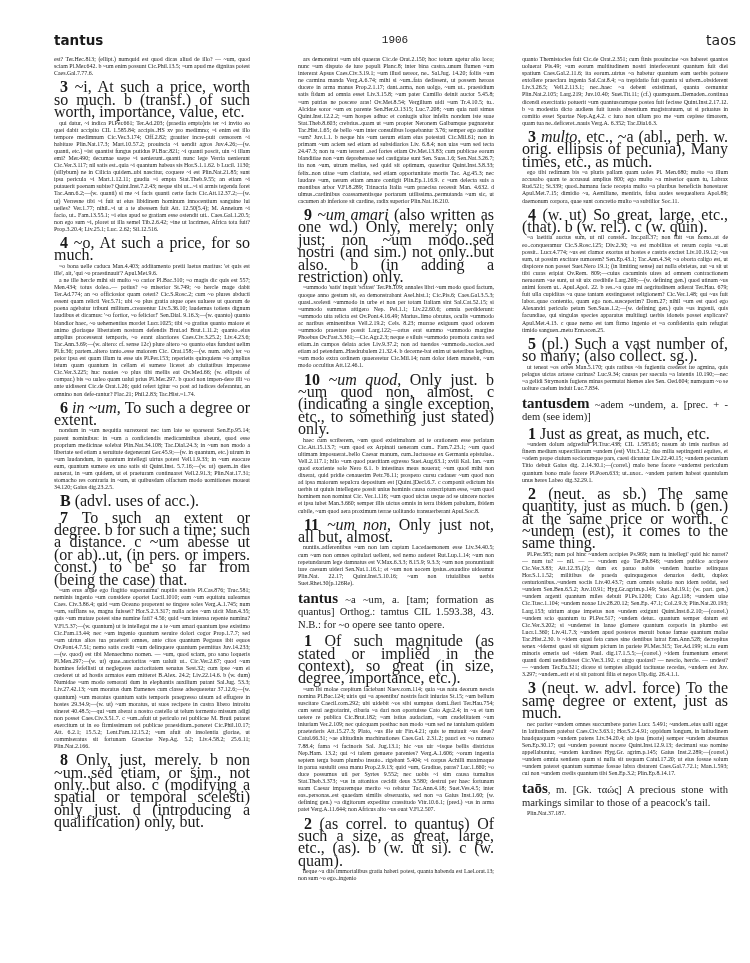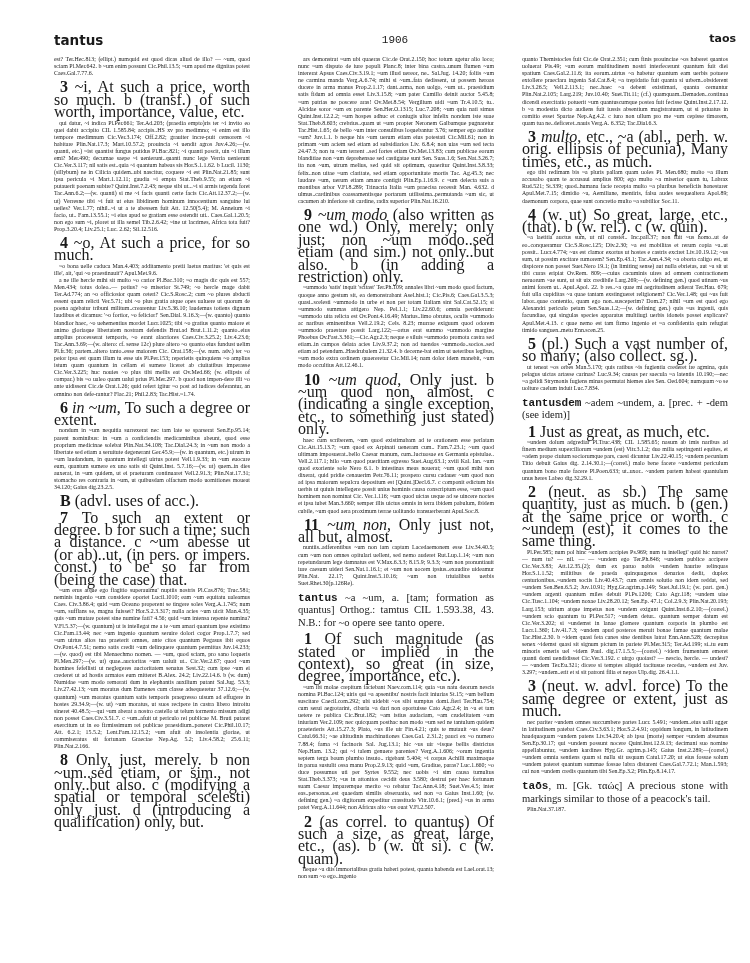--- a/index.html
+++ b/index.html
@@ -1,31 +1,31 @@
 <!DOCTYPE html>
 <html><head>
 <meta charset="utf-8">
 <style>
   html, body { margin:0; padding:0; background:#ffffff; }
   body { width:750px; height:963px; overflow:hidden; position:relative; color:#1a1a1a; }
   .page { position:absolute; left:0; top:8px; width:750px; height:963px; }
   .running-head { position:absolute; top:24px; left:54px; right:14px; height:20px; }
   .rh-left { position:absolute; left:0; top:0; font-family:"DejaVu Sans", sans-serif; font-weight:bold; font-size:13.5px; }
   .rh-center { position:absolute; left:0; right:0; top:2px; text-align:center; font-family:Liberation Mono, monospace; font-size:11px; }
-  .rh-right { position:absolute; right:0; top:0; font-family:"DejaVu Sans", sans-serif; font-weight:bold; font-size:11px; }
+  .rh-right { position:absolute; right:0; top:0; font-family:"DejaVu Sans", sans-serif; font-weight:normal; font-size:14px; }
   .col { position:absolute; top:48px; width:196px; font-family:"Liberation Serif", serif; }
   .col-1 { left:54px; }
   .col-2 { left:298px; }
   .col-3 { left:522px; width:206px; }
   .cite { font-size:5.9px; line-height:7.1px; text-align:justify; margin:0; text-indent:5px; }
   .cite.noindent { text-indent:0; }
   .sense { font-size:16px; line-height:12.4px; margin:4px 0 1px 0; text-align:justify; text-indent:6px; }
   .sense .num { font-weight:bold; }
   .headword-line { font-size:10.6px; line-height:12.4px; margin:5px 0 1px 0; text-align:justify; }
-  .headword { font-family:Liberation Mono, monospace; font-weight:bold; font-size:11px; }
+  .headword { font-family:Liberation Serif, serif; font-weight:bold; font-size:15px; }
   i { font-style:italic; }
 </style>
 </head>
 <body>
 
 <div class="page">
   <div class="running-head">
     <span class="rh-left">tantus</span>
     <div class="rh-center">1906</div>
     <span class="rh-right">taos</span>
@@ -40,21 +40,21 @@
       <p class="cite">a ne ille hercle mihi sit multo ~o carior Pl.Bac.310; ~o magis dic quis est 557; Men.434; totus doleo..— potius? ~o miserior St.749; ~o hercle mage dabit Ter.Ad.774; an ~o officiosior quam ceteri? Cic.S.Rosc.2; cum ~o plures abducti essent quam relicti Ver.5.71; ubi ~o plus gratia atque opes ualuere ut quorum de poena agebatur tribuni militum..crearentur Liv.5.36.10; laudemus totiens dignum laudibus et dicamus: '~o fortior, ~o felicior!' Sen.Dial. 9.16.3;—(w. quanto) quanto blandior haec, ~o uehementius mordet Lucr.1025; tibi ~o gratius quanto maiore et animo gloriaque libertatem nostram defendis Brut.ad Brut.1.11.2; quanto..eius amplius processerat temporis, ~o erant alacriores Caes.Civ.3.25.2; Liv.4.23.6; Tac.Ann.3.69;—(w. altero: cf. sense 12c) plure altero ~o quanto eius fundust uelim Pl.fr.36; partem..altero tanto..esse maiorem Cic. Orat.158;—(w. num. adv.) ter ~o peior ipsa est quam illam tu esse uis Pl.Per.153; reperietis quinquiens ~o amplius istum quam quantum in cellam ei sumere liceret ab ciuitatibus imperasse Cic.Ver.3.225; huc nouies ~o plus tibi mellis eat Ov.Med.66; (w. ellipsis of compar.) bis ~o ualeo quam ualui prius Pl.Mer.297. b quod non impen-dere illi ~o ante uidissent Cic.de Orat.1.26; quid refert igitur ~o post ad iudices deferantur, an omnino non defe-rantur? Flac.21; Phil.2.83; Tac.Hist.~1.74.</p>
       <p class="sense"><span class="num">6 </span><i>in ~um</i><span>, To such a degree or extent.</span></p>
       <p class="cite">nondum in ~um nequitia surrexerat nec tam late se sparserat Sen.Ep.95.14; parent nominibus: in ~um a conficiendis medicaminibus abeunt, quod esse proprium medicinae solebat Plin.Nat.34.108; Tac.Dial.24.3; in ~um non modo a libertate sed etiam a seruitute degenerant Ger.45.9;—(w. in quantum, etc.) uirum in ~um laudandum, in quantum intellegi uirtus potest Vell.1.9.33; in ~um euocare eum, quantum sumere ex uno satis sit Quint.Inst. 5.7.16;—(w. ut) quem..in dies auxerat, in ~um quidem, ut ei praeturam continuaret Vell.2.91.3; Plin.Nat.17.31; stomacho res contraria in ~um, ut quibusdam olfactum modo uomitiones moueat 34.120; Gaius dig.23.2.5.</p>
       <p class="sense"><span class="num">B</span><span> (advl. uses of acc.).</span></p>
       <p class="sense"><span class="num">7 </span><span>To such an extent or degree. b for such a time; such a distance. c ~um abesse ut (or ab)..ut, (in pers. or impers. const.) to be so far from (being the case) that.</span></p>
       <p class="cite">~um erus atque ego flagitio superauimu' nuptiis nostris Pl.Cas.876; Truc.581; neminis ingenio ~um considere oportet Lucil.1010; eam ~um equitatu ualeamus Caes. Civ.3.86.4; quid ~um Oceano properent se tingere soles Verg.A.1.745; num ~um, sufflans se, magna fuisset? Hor.S.2.3.317; nulla acies ~um uicit Man.4.35; quis ~um mutare potest sine numine fati? 4.56; quid ~um intensa repente numina? V.Fl.5.37;—(w. quantum) ut is intellegat me a te ~um amari quantum ipse existimo Cic.Fam.13.44; nec ~um ingenio quantum seruire dolori cogor Prop.1.7.7; sed ~um uirtus alios tua praeterit omnes, ante citos quantum Pegasus ibit equos Ov.Pont.4.7.51; nemo satis credit ~um delinquere quantum permittas Juv.14.233;—(w. quod) est tibi Menaechmo nomen. — ~um, quod sciam, pro sano loqueris Pl.Men.297;—(w. ut) quae..auctoritas ~um ualuit ut.. Cic.Ver.2.67; quod ~um homines fefellisti ut neglegeres auctoritatem senatus Sest.32; cum ipse ~um ei crederet ut ad hostis armatos eum mitteret B.Alex. 24.2; Liv.22.14.6. b (w. dum) Numidae ~um modo remorati dum in elephantis auxilium putant Sal.Jug. 53.3; Liv.27.42.13; ~um moratus dum Eumenes cum classe adsequeretur 37.12.6;—(w. quantum) ~um moratus quantum satis temporis praegresso uisum ad effugere in hostes 29.34.9;—(w. ut) ~um moratus, ut suos recipere in castra libero introitu sineret 40.48.5;—qui ~um aberat a nostro castello ut telum tormento missum adigi non posset Caes.Civ.3.51.7. c ~um..afuit ut periculo rei publicae M. Bruti putaret exercitum ut in eo firmissimum rei publicae praesidium..poneret Cic.Phil.10.17; Att. 6.2.1; 15.5.2; Lent.Fam.12.15.2; ~um afuit ab insolentia gloriae, ut commiseratus sit fortunam Graeciae Nep.Ag. 5.2; Liv.4.58.2; 25.6.11; Plin.Nat.2.166.</p>
       <p class="sense"><span class="num">8 </span><span>Only, just, merely. b non ~um..sed etiam, or sim., not only..but also. c (modifying a spatial or temporal scelesti) only just. d (introducing a qualification) only, but.</span></p>
     </div>
   <div class="col col-2">
       <p class="cite">ars demonstrat ~um ubi quaeras Cic.de Orat.2.150; hoc totum agetur alio loco; nunc ~um disputo de iure populi Planc.8; inter bina castra..unum flumen ~um intererat Apsus Caes.Civ.3.19.1; ~um illud uereor, ne.. Sal.Jug. 14.20; foliis ~um ne carmina manda Verg.A.6.74; mihi si ~um..fata dedissent, ut possem heroas ducere in arma manus Prop.2.1.17; dant..arma, non uolgo, ~um ut.. praesidium satis fidum ad omnia esset Liv.3.15.8; ~um pater Camillo deinit auctor 5.45.8; ~um patrias ne poscere aras! Ov.Met.8.54; Vergilium uidi ~um Tr.4.10.5; tu.. Alcidae soror ~um ex parente Sen.Her.O.1315; Luc.7.208; ~um quia nati simus Quint.Inst.12.2.2; ~um hospes adhuc et coniugis ultor infelix nondum iste suae Stat.Theb.8.603; crebrius..quam ut ~um propter Neronem Galbamque pugnaretur Tac.Hist.1.65; de bello ~um inter consulibus loquebantur 3.76; semper ego auditor ~um? Juv.1.1. b neque his ~um uerum etiam eius potestati Cic.Mil.61; non in primam ~um aciem sed etiam ad subsidiarios Liv. 6.8.4; non uias ~um sed tecta 24.47.3; non tu ~um terrent ..sed fortes etiam Ov.Met.13.83; cum publicae eorum blanditiae non ~um deprehensae sed castigatae sunt Sen. Suas.1.6; Sen.Nat.3.26.7; ita non ~um, utrum melius, sed quid sit optimum, quaeritur Quint.Inst.3.8.33; felix..non uitae ~um claritate, sed etiam opportunitate mortis Tac. Ag.45.3; nec laudare ~um, uerum etiam amare contigit Plin.Ep.1.16.9. c ~um delecta suis a montibus arbor V.Fl.8.289; Trinacria Italia ~um praecisa recessit Man. 4.632. d ulmus..cardinibus coassamentisque portarum utilissima..permutanda ~um sic, ut cacumen ab inferiore sit cardine, radix superior Plin.Nat.16.210.</p>
-      <p class="sense"><span class="num">9 </span><i>~um modo</i><span> (also written as one wd.) Only, merely; only just; non ~um modo..sed etiam (and sim.) not only..but also. b (in adding a restriction) only.</span></p>
+      <p class="sense"><span class="num">9 </span><i>~um amari</i><span> (also written as one wd.) Only, merely; only just; non ~um modo..sed nostri (and sim.) not only..but also. b (in adding a restriction) only.</span></p>
       <p class="cite">~ummodo 'satis' inquit 'scitast' Ter.Ph.109; annales libri ~um modo quod factum, quoque anno gestum sit, ea demonstrabant Asel.hist.1; Cic.Pis.6; Caes.Gal.3.5.3; quasi..scelesti ~ummodo in urbe et non per totam Italiam sint Sal.Cat.52.15; si ~ummodo summas attigero Nep. Pel.1.1; Liv.22.60.6; omnia perdiderunt: ~ummodo uita relicta est Ov.Pont.4.16.49; Marius..limo obrutus, oculis ~ummodo ac naribus eminentibus Vell.2.19.2; Cels. 8.23; murrae exiguum quod odorem ~ummodo praestare possit Larg.122;—ortus erat summo ~ummodo margine Phoebus Ov.Fast.3.361;—Cic.Agr.2.3; neque e siluis ~ummodo promota castra sed etiam..in campos delata acies Liv.9.37.2; non ad tuendos ~ummodo..socios..sed etiam ad petendum..Hasdrubalem 21.32.4. b decerne-bat enim ut ueteribus legibus, ~um modo extra ordinem quaereretur Cic.Mil.14; nam dolor idem manebit, ~um modo occultius Att.12.46.1.</p>
       <p class="sense"><span class="num">10 </span><i>~um quod</i><span>, Only just. b ~um quod non, almost. c (indicating a single exception, etc., to something just stated) only.</span></p>
       <p class="cite">haec cum scriberem, ~um quod existimabam ad te orationem esse perlatam Cic.Att.15.13.7; ~um quod ex Arpinati ueneram cum.. Fam.7.23.1; ~um quod ultimam imposuerat..bello Caesar manum, cum..luctuosae ex Germania epistulae.. Vell.2.117.1; hilo ~um quod pueritiam egresso Suet.Aug.63.1; xviii Kal. Ian. ~um quod exoriente sole Nero 6.1. b intestinas meas nouerat; ~um quod mihi non dixerat, quid pridie cenauerim Petr.76.11; prospero cursu cadauer ~um quod non ad ipsa maiorum sepulcra depositum est [Quint.]Decl.6.7. c componit edictum his uerbis ut quiuis intellegere possit unius hominis causa conscriptum esse, ~um quod hominem non nominat Cic. Ver.1.116; ~um quod uictas usque ad se uincere noctes et ipsa iubet Man.3.660; semper illis uictus omnis in terra ibidem pabulum, ibidem cubile, ~um quod aera proximum terrae uolitando transuerberant Apul.Soc.8.</p>
       <p class="sense"><span class="num">11 </span><i>~um non</i><span>, Only just not, all but, almost.</span></p>
       <p class="cite">nuntiis..adferentibus ~um non iam captam Lacedaemonem esse Liv.34.40.5; cum ~um non omnes opitulari uellent, sed nemo auderet Rut.Lup.1.14; ~um non repetundarum lege damnatus est V.Max.6.3.3; 8.15.9; 9.3.3; ~um non pronuntiauit iure caesum uideri Sen.Nat.1.16.1; et ~um non uocem ipsius..exaudire uideamur Plin.Nat. 22.17; Quint.Inst.5.10.16; ~um non triuialibus uerbis Suet.Rhet.30(p.126Re).</p>
       <p class="headword-line"><span class="headword">tantus</span><span> ~a ~um, a. [tam; formation as quantus] Orthog.: tamtus CIL 1.593.38, 43. N.B.: for ~o opere see tanto opere.</span></p>
       <p class="sense"><span class="num">1 </span><span>Of such magnitude (as stated or implied in the context), so great (in size, degree, importance, etc.).</span></p>
       <p class="cite">~um ibi molae crepitum faciebant Naev.com.114; quia ~us natu deorum nescis nomina Pl.Bac.124; uiris qui ~a apsentibu' nostris facit iniurias St.15; ~um bellum suscitare Caecil.com.292; ubi uidebit ~os sibi sumptus domi..fieri Ter.Hau.754; cum serui aegrotarint, cibaria ~a dari non oportuisse Cato Agr.2.4; in ~a et tam uetere re publica Cic.Brut.182; ~am istius audaciam, ~am crudelitatem ~am iniuriam Ver.2.109; nec quicquam posthac non modo ~um sed ne tantulum quidem praeterieris Att.15.27.3; Plato, ~us ille uir Fin.4.21; quis te mutauit ~us deus? Catul.66.31; ~ae altitudinis machinationes Caes.Gal. 2.31.2; pauci ex ~o numero 7.88.4; fama ~i facinoris Sal. Jug.13.1; hic ~us uir ~isque bellis districtus Nep.Ham. 13.2; qui ~i talem genuere parentes? Verg.A.1.606; ~orum ingentia septem terga boum plumbo insuto.. rigebant 5.404; ~i corpus Achilli maximaque in parua sustulit ossa manu Prop.2.9.13; quid ~um, Gradiue, paras? Luc.1.660; ~o duce possumus uti per Syrtes 9.552; nec uobis ~i sim causa tumultus Stat.Theb.3.373; ~us in attonitos cecidit deus 3.580; destrui per haec fortunam suam Caesar imparemque merito ~o rebatur Tac.Ann.4.18; Suet.Ves.4.5; inter eas..personas..est quaedam similis obseruatio, sed non ~a Gaius Inst.1.60; (w. defining gen.) ~a digitorum expeditur crassitudo Vitr.10.6.1; (pred.) ~us in arma patet Verg.A.11.644; non Africus alto ~us ouat V.Fl.2.507.</p>
       <p class="sense"><span class="num">2 </span><span>(as correl. to quantus) Of such a size, as great, large, etc., (as). b (w. ut si). c (w. quam).</span></p>
       <p class="cite">neque ~a diis immortalibus gratia haberi potest, quanta habenda est Lael.orat.13; non sum ~o ego..ingenio</p>

